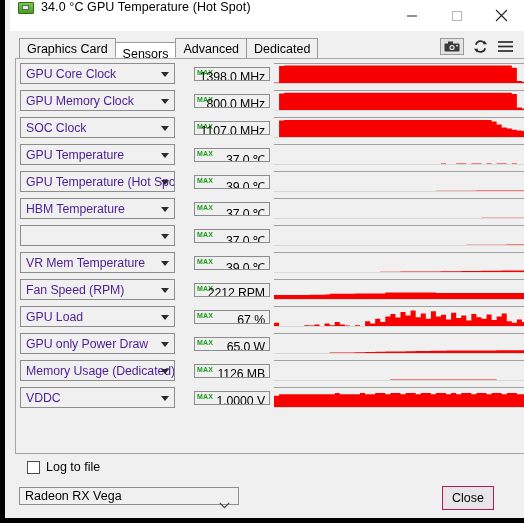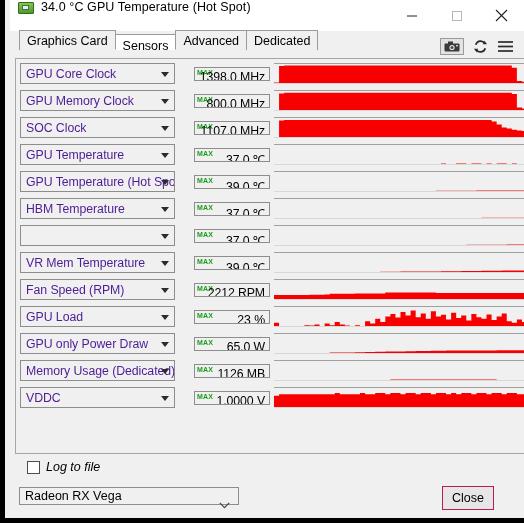--- a/index.html
+++ b/index.html
@@ -92,21 +92,21 @@
     padding: 0 7px;
     font-size: 12.5px;
     color: #000;
     background: #f0f0f0;
     border: 1px solid #9a9a9a;
     border-bottom: none;
     margin-right: -1px;
     white-space: nowrap;
     box-sizing: border-box;
     align-self: flex-end;
-    margin-bottom: 8px;
+    margin-bottom: 0;
   }
   .tab.active {
     background: #ffffff;
     height: 16px;
     line-height: 23px;
     border-bottom: 1px solid #ffffff;
     position: relative;
     z-index: 3;
   }
   .toolbar-icons {
@@ -228,21 +228,20 @@
   .graph.main { width: 253px; }
   .graph.clip { width: 253px; margin-left: 7px; }
   .graph svg { display: block; position: absolute; left: 0; top: 0; }
 
   
   .logrow {
     position: absolute;
     left: 22px; top: 460px;
     display: flex;
     align-items: center;
-    font-style: italic;
   }
   .chk {
     width: 13px; height: 13px;
     border: 1px solid #4d4d4d;
     background: #fff;
     box-sizing: border-box;
     flex: none;
   }
   .logrow .lbl {
     font-size: 12.5px;
@@ -537,21 +536,21 @@
             </svg>
           </div>
         </div>
         <div class="row">
           <div class="name-box">
             <span class="nm">GPU Load</span>
             <span class="arrow"></span>
           </div>
           <div class="val-box">
             <span class="maxlbl">MAX</span>
-            <span class="val">23 %</span>
+            <span class="val">67 %</span>
           </div>
           <div class="graph main">
             <svg width="253" height="21" viewBox="0 0 253 21">
               <path d="M 0 21 L 0.00 15.80 L 5.06 15.80 L 5.06 20.00 L 10.12 20.00 L 10.12 20.00 L 15.18 20.00 L 15.18 20.00 L 20.24 20.00 L 20.24 20.00 L 25.30 20.00 L 25.30 19.00 L 30.36 19.00 L 30.36 18.20 L 35.42 18.20 L 35.42 18.60 L 40.48 18.60 L 40.48 17.40 L 45.54 17.40 L 45.54 19.00 L 50.60 19.00 L 50.60 16.60 L 55.66 16.60 L 55.66 18.20 L 60.72 18.20 L 60.72 15.00 L 65.78 15.00 L 65.78 17.40 L 70.84 17.40 L 70.84 18.60 L 75.90 18.60 L 75.90 19.00 L 80.96 19.00 L 80.96 18.20 L 86.02 18.20 L 86.02 19.00 L 91.08 19.00 L 91.08 14.20 L 96.14 14.20 L 96.14 16.60 L 101.20 16.60 L 101.20 11.80 L 106.26 11.80 L 106.26 15.00 L 111.32 15.00 L 111.32 9.40 L 116.38 9.40 L 116.38 7.00 L 121.44 7.00 L 121.44 10.60 L 126.50 10.60 L 126.50 5.00 L 131.56 5.00 L 131.56 8.60 L 136.62 8.60 L 136.62 3.40 L 141.68 3.40 L 141.68 10.20 L 146.74 10.20 L 146.74 6.60 L 151.80 6.60 L 151.80 11.80 L 156.86 11.80 L 156.86 4.20 L 161.92 4.20 L 161.92 9.40 L 166.98 9.40 L 166.98 7.80 L 172.04 7.80 L 172.04 12.60 L 177.10 12.60 L 177.10 5.80 L 182.16 5.80 L 182.16 11.00 L 187.22 11.00 L 187.22 8.60 L 192.28 8.60 L 192.28 13.40 L 197.34 13.40 L 197.34 7.00 L 202.40 7.00 L 202.40 10.20 L 207.46 10.20 L 207.46 11.80 L 212.52 11.80 L 212.52 7.40 L 217.58 7.40 L 217.58 13.00 L 222.64 13.00 L 222.64 9.40 L 227.70 9.40 L 227.70 6.60 L 232.76 6.60 L 232.76 14.20 L 237.82 14.20 L 237.82 15.80 L 242.88 15.80 L 242.88 12.60 L 247.94 12.60 L 247.94 15.00 L 253.00 15.00 L 253 21 Z" fill="#f80000"></path>
             </svg>
           </div>
           <div class="graph clip">
             <svg width="253" height="21" viewBox="0 0 253 21">
               <path d="M 0 21 L 0.00 15.80 L 5.06 15.80 L 5.06 20.00 L 10.12 20.00 L 10.12 20.00 L 15.18 20.00 L 15.18 20.00 L 20.24 20.00 L 20.24 20.00 L 25.30 20.00 L 25.30 19.00 L 30.36 19.00 L 30.36 18.20 L 35.42 18.20 L 35.42 18.60 L 40.48 18.60 L 40.48 17.40 L 45.54 17.40 L 45.54 19.00 L 50.60 19.00 L 50.60 16.60 L 55.66 16.60 L 55.66 18.20 L 60.72 18.20 L 60.72 15.00 L 65.78 15.00 L 65.78 17.40 L 70.84 17.40 L 70.84 18.60 L 75.90 18.60 L 75.90 19.00 L 80.96 19.00 L 80.96 18.20 L 86.02 18.20 L 86.02 19.00 L 91.08 19.00 L 91.08 14.20 L 96.14 14.20 L 96.14 16.60 L 101.20 16.60 L 101.20 11.80 L 106.26 11.80 L 106.26 15.00 L 111.32 15.00 L 111.32 9.40 L 116.38 9.40 L 116.38 7.00 L 121.44 7.00 L 121.44 10.60 L 126.50 10.60 L 126.50 5.00 L 131.56 5.00 L 131.56 8.60 L 136.62 8.60 L 136.62 3.40 L 141.68 3.40 L 141.68 10.20 L 146.74 10.20 L 146.74 6.60 L 151.80 6.60 L 151.80 11.80 L 156.86 11.80 L 156.86 4.20 L 161.92 4.20 L 161.92 9.40 L 166.98 9.40 L 166.98 7.80 L 172.04 7.80 L 172.04 12.60 L 177.10 12.60 L 177.10 5.80 L 182.16 5.80 L 182.16 11.00 L 187.22 11.00 L 187.22 8.60 L 192.28 8.60 L 192.28 13.40 L 197.34 13.40 L 197.34 7.00 L 202.40 7.00 L 202.40 10.20 L 207.46 10.20 L 207.46 11.80 L 212.52 11.80 L 212.52 7.40 L 217.58 7.40 L 217.58 13.00 L 222.64 13.00 L 222.64 9.40 L 227.70 9.40 L 227.70 6.60 L 232.76 6.60 L 232.76 14.20 L 237.82 14.20 L 237.82 15.80 L 242.88 15.80 L 242.88 12.60 L 247.94 12.60 L 247.94 15.00 L 253.00 15.00 L 253 21 Z" fill="#f80000"></path>
             </svg>

